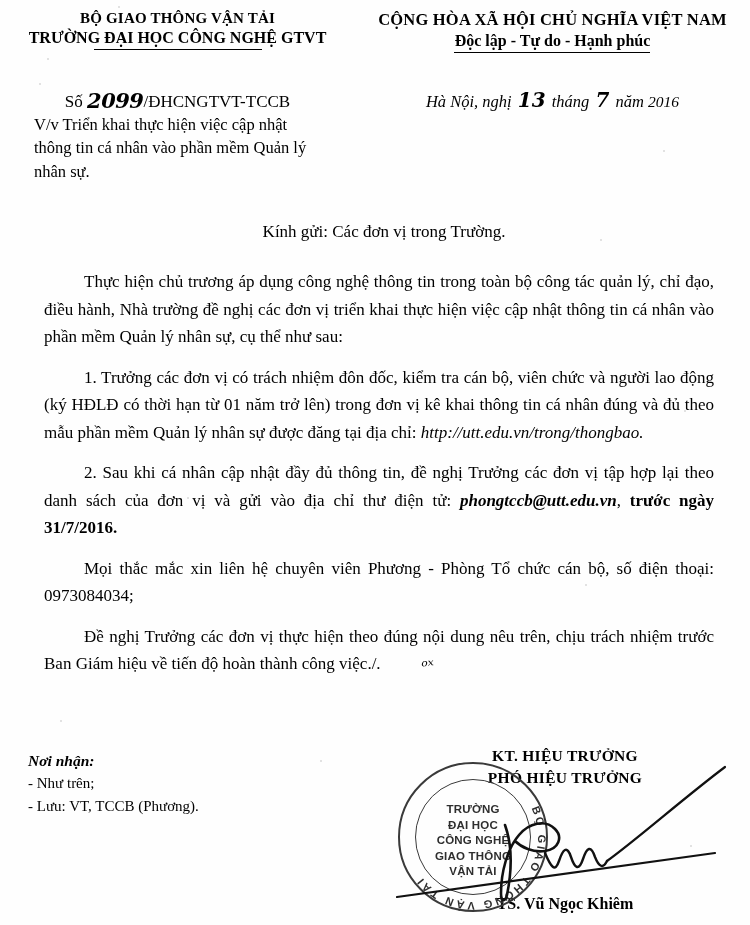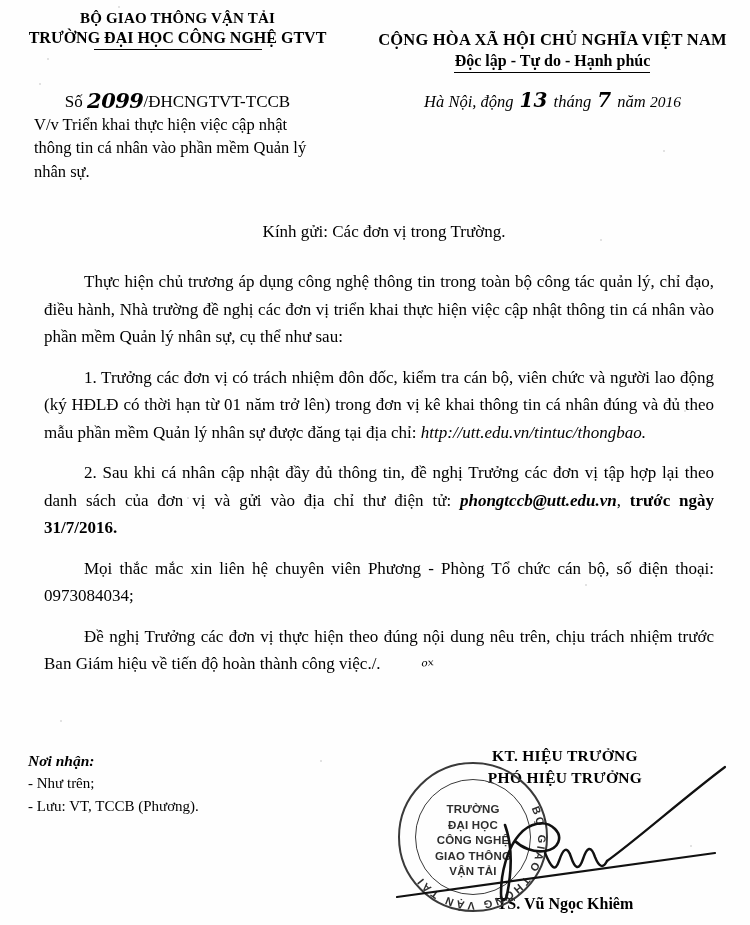--- a/index.html
+++ b/index.html
@@ -38,21 +38,20 @@
     display: flex;
     align-items: flex-start;
   }
   .hdr-left {
     width: 355px;
     text-align: center;
   }
   .hdr-right {
     width: 395px;
     text-align: center;
-    margin-top: 20px;
   }
   .hdr-line1 {
     font-weight: bold;
     font-size: 15.5px;
     letter-spacing: .2px;
     white-space: nowrap;
   }
   .hdr-left .hdr-line1 { font-size: 15px; }
   .hdr-right .hdr-line1 { font-size: 16.5px; }
   .hdr-line2 {
@@ -305,42 +304,42 @@
 
   <div class="numrow">
     <div class="numbox">
       <div class="so-line">
         <span>Số</span>
         <span class="hand">2099</span><span>/ĐHCNGTVT-TCCB</span>
       </div>
     </div>
     <div class="datebox">
       <div class="date-line">
-        <span>Hà Nội, động</span>
+        <span>Hà Nội, nghị</span>
         <span class="hand-sm">13</span>
         <span>tháng</span>
         <span class="hand-sm">7</span>
         <span>năm</span>
         <span class="yr">2016</span>
       </div>
     </div>
   </div>
 
   <div class="subject">V/v Triển khai thực hiện việc cập nhật thông tin cá nhân vào phần mềm Quản lý nhân sự.</div>
 
   <div class="kinhgui">
     <span class="inner">Kính gửi: Các đơn vị trong Trường.</span>
   </div>
 
   <div class="body-area">
 
     <p class="para">Thực hiện chủ trương áp dụng công nghệ thông tin trong toàn bộ công tác quản lý, chỉ đạo, điều hành, Nhà trường đề nghị các đơn vị triển khai thực hiện việc cập nhật thông tin cá nhân vào phần mềm Quản lý nhân sự, cụ thể như sau:</p>
 
     <p class="para">
-      <span>1. Trưởng các đơn vị có trách nhiệm đôn đốc, kiểm tra cán bộ, viên chức và người lao động (ký HĐLĐ có thời hạn từ 01 năm trở lên) trong đơn vị kê khai thông tin cá nhân đúng và đủ theo mẫu phần mềm Quản lý nhân sự được đăng tại địa chỉ: </span><span class="it">http://utt.edu.vn/tintuc/thongbao.</span>
+      <span>1. Trưởng các đơn vị có trách nhiệm đôn đốc, kiểm tra cán bộ, viên chức và người lao động (ký HĐLĐ có thời hạn từ 01 năm trở lên) trong đơn vị kê khai thông tin cá nhân đúng và đủ theo mẫu phần mềm Quản lý nhân sự được đăng tại địa chỉ: </span><span class="it">http://utt.edu.vn/trong/thongbao.</span>
     </p>
 
     <p class="para">
       <span>2. Sau khi cá nhân cập nhật đầy đủ thông tin, đề nghị Trưởng các đơn vị tập hợp lại theo danh sách của đơn vị và gửi vào địa chỉ thư điện tử: </span><span class="bi">phongtccb@utt.edu.vn</span><span>, </span><span class="bd">trước ngày 31/7/2016.</span>
     </p>
 
     <p class="para">Mọi thắc mắc xin liên hệ chuyên viên Phương - Phòng Tổ chức cán bộ, số điện thoại: 0973084034;</p>
 
     <p class="para">
       <span>Đề nghị Trưởng các đơn vị thực hiện theo đúng nội dung nêu trên, chịu trách nhiệm trước Ban Giám hiệu về tiến độ hoàn thành công việc./.</span><span class="flourish">ₒₓ</span>

